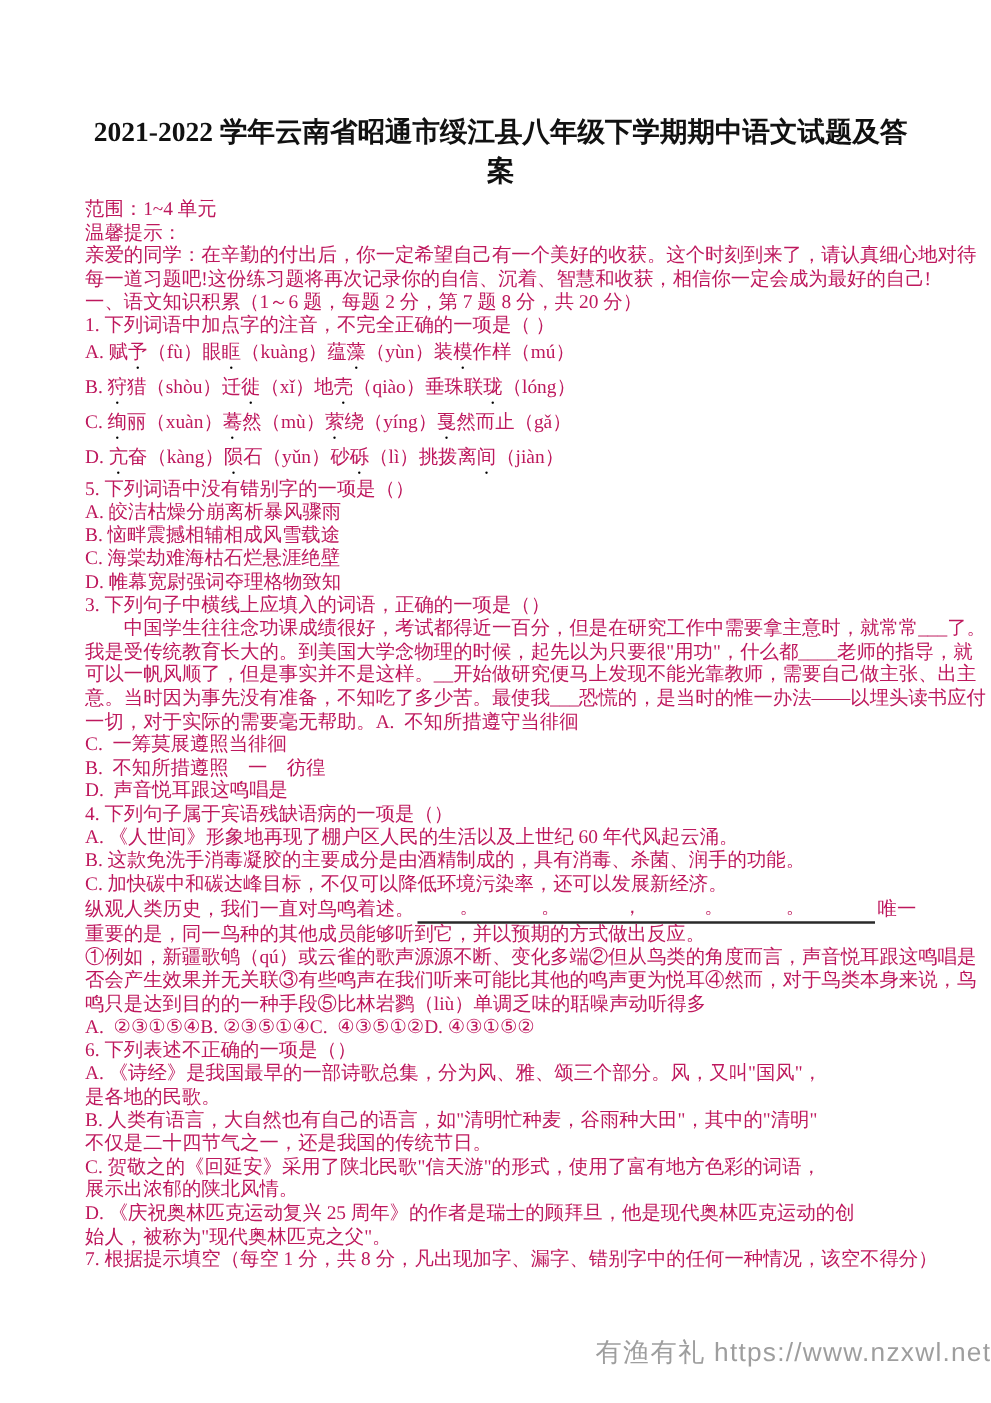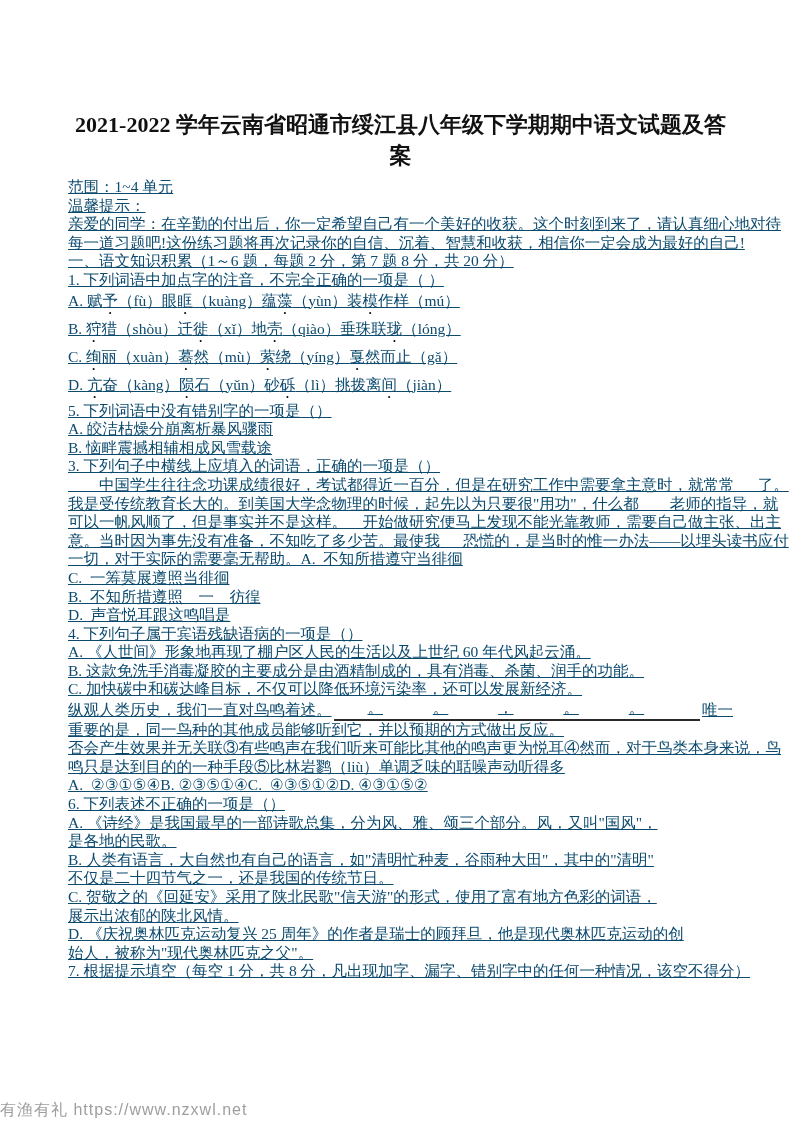--- a/index.html
+++ b/index.html
@@ -1,45 +1,45 @@
 <!DOCTYPE html>
 <html><head>
 <meta charset="utf-8">
 <style>
   html,body{margin:0;padding:0;}
   body{
     width:793px;height:1122px;background:#ffffff;position:relative;overflow:hidden;
     font-family:"Liberation Serif","DejaVu Serif",serif;color:#1b1b1b;
     -webkit-font-smoothing:antialiased;
   }
-  .page{padding:90px 60px 0 68px;margin-top:19px;}
+  .page{padding:90px 60px 0 68px;}
   .title{
     font-size:22px;font-weight:700;text-align:center;line-height:31px;
     margin:0 0 7px 0;color:#111;
   }
   .line{
-    margin:0;font-size:15.5px;line-height:18.6px;white-space:pre;color:#0c4a6e;text-decoration:underline;
+    margin:0;font-size:15.5px;line-height:18.6px;white-space:pre;color:#be185d;
   }
   .line.pinyin{line-height:21px;}
   .dot{
     -webkit-text-emphasis:filled dot #000;
     -webkit-text-emphasis-position:under;
     text-emphasis:filled dot #000;
     text-emphasis-position:under left;
   }
   .blanks-line{display:flex;align-items:center;}
   .blank-rule{
     flex:1 1 auto;border-bottom:2px solid #2a2a2a;
     display:flex;justify-content:space-between;
     padding:0 6px 1px 34px;margin:0 2px;
   }
   .blank-rule span{font-size:15.5px;}
   .footer{
-    position:absolute;top:1100px;left:0;width:100%;text-align:left;
-    color:#9e9e9e;font-size:16px;letter-spacing:1px;
+    position:absolute;top:1068px;left:0;width:100%;text-align:right;
+    color:#9e9e9e;font-size:21px;letter-spacing:1px;
     font-family:"Liberation Sans","DejaVu Sans",sans-serif;
   }
 </style>
 </head>
 <body>
 
 <div class="page">
   <h1 class="title">2021-2022 学年云南省昭通市绥江县八年级下学期期中语文试题及答案</h1>
   <div>
       <p class="line">范围：1~4 单元</p>
@@ -48,35 +48,38 @@
       <p class="line">每一道习题吧!这份练习题将再次记录你的自信、沉着、智慧和收获，相信你一定会成为最好的自己!</p>
       <p class="line">一、语文知识积累（1～6 题，每题 2 分，第 7 题 8 分，共 20 分）</p>
       <p class="line">1. 下列词语中加点字的注音，不完全正确的一项是（ ）</p>
       <p class="line pinyin">A. 赋<span class="dot">予</span>（fù）眼<span class="dot">眶</span>（kuàng）蕴<span class="dot">藻</span>（yùn）装<span class="dot">模</span>作样（mú）</p>
       <p class="line pinyin">B. <span class="dot">狩</span>猎（shòu）迁<span class="dot">徙</span>（xǐ）地<span class="dot">壳</span>（qiào）垂珠联<span class="dot">珑</span>（lóng）</p>
       <p class="line pinyin">C. <span class="dot">绚</span>丽（xuàn）<span class="dot">蓦</span>然（mù）<span class="dot">萦</span>绕（yíng）<span class="dot">戛</span>然而止（gǎ）</p>
       <p class="line pinyin">D. <span class="dot">亢</span>奋（kàng）<span class="dot">陨</span>石（yǔn）砂<span class="dot">砾</span>（lì）挑拨离<span class="dot">间</span>（jiàn）</p>
       <p class="line">5. 下列词语中没有错别字的一项是（）</p>
       <p class="line">A. 皎洁枯燥分崩离析暴风骤雨</p>
       <p class="line">B. 恼畔震撼相辅相成风雪载途</p>
+      <p class="line">C. 海棠劫难海枯石烂悬涯绝壁</p>
+      <p class="line">D. 帷幕宽尉强词夺理格物致知</p>
       <p class="line">3. 下列句子中横线上应填入的词语，正确的一项是（）</p>
       <p class="line">　　中国学生往往念功课成绩很好，考试都得近一百分，但是在研究工作中需要拿主意时，就常常___了。</p>
       <p class="line">我是受传统教育长大的。到美国大学念物理的时候，起先以为只要很"用功"，什么都____老师的指导，就</p>
       <p class="line">可以一帆风顺了，但是事实并不是这样。__开始做研究便马上发现不能光靠教师，需要自己做主张、出主</p>
       <p class="line">意。当时因为事先没有准备，不知吃了多少苦。最使我___恐慌的，是当时的惟一办法——以埋头读书应付</p>
       <p class="line">一切，对于实际的需要毫无帮助。A.  不知所措遵守当徘徊</p>
       <p class="line">C.  一筹莫展遵照当徘徊</p>
       <p class="line">B.  不知所措遵照　一　彷徨</p>
       <p class="line">D.  声音悦耳跟这鸣唱是</p>
       <p class="line">4. 下列句子属于宾语残缺语病的一项是（）</p>
       <p class="line">A. 《人世间》形象地再现了棚户区人民的生活以及上世纪 60 年代风起云涌。</p>
       <p class="line">B. 这款免洗手消毒凝胶的主要成分是由酒精制成的，具有消毒、杀菌、润手的功能。</p>
       <p class="line">C. 加快碳中和碳达峰目标，不仅可以降低环境污染率，还可以发展新经济。</p>
       <p class="line blanks-line"><span>纵观人类历史，我们一直对鸟鸣着述。</span><span class="blank-rule"><span>。</span><span>。</span><span>，</span><span>。</span><span>。</span><span></span></span><span>唯一</span></p>
       <p class="line">重要的是，同一鸟种的其他成员能够听到它，并以预期的方式做出反应。</p>
+      <p class="line">①例如，新疆歌鸲（qú）或云雀的歌声源源不断、变化多端②但从鸟类的角度而言，声音悦耳跟这鸣唱是</p>
       <p class="line">否会产生效果并无关联③有些鸣声在我们听来可能比其他的鸣声更为悦耳④然而，对于鸟类本身来说，鸟</p>
       <p class="line">鸣只是达到目的的一种手段⑤比林岩鹨（liù）单调乏味的聒噪声动听得多</p>
       <p class="line">A.  ②③①⑤④B. ②③⑤①④C.  ④③⑤①②D. ④③①⑤②</p>
       <p class="line">6. 下列表述不正确的一项是（）</p>
       <p class="line">A. 《诗经》是我国最早的一部诗歌总集，分为风、雅、颂三个部分。风，又叫"国风"，</p>
       <p class="line">是各地的民歌。</p>
       <p class="line">B. 人类有语言，大自然也有自己的语言，如"清明忙种麦，谷雨种大田"，其中的"清明"</p>
       <p class="line">不仅是二十四节气之一，还是我国的传统节日。</p>
       <p class="line">C. 贺敬之的《回延安》采用了陕北民歌"信天游"的形式，使用了富有地方色彩的词语，</p>
       <p class="line">展示出浓郁的陕北风情。</p>

